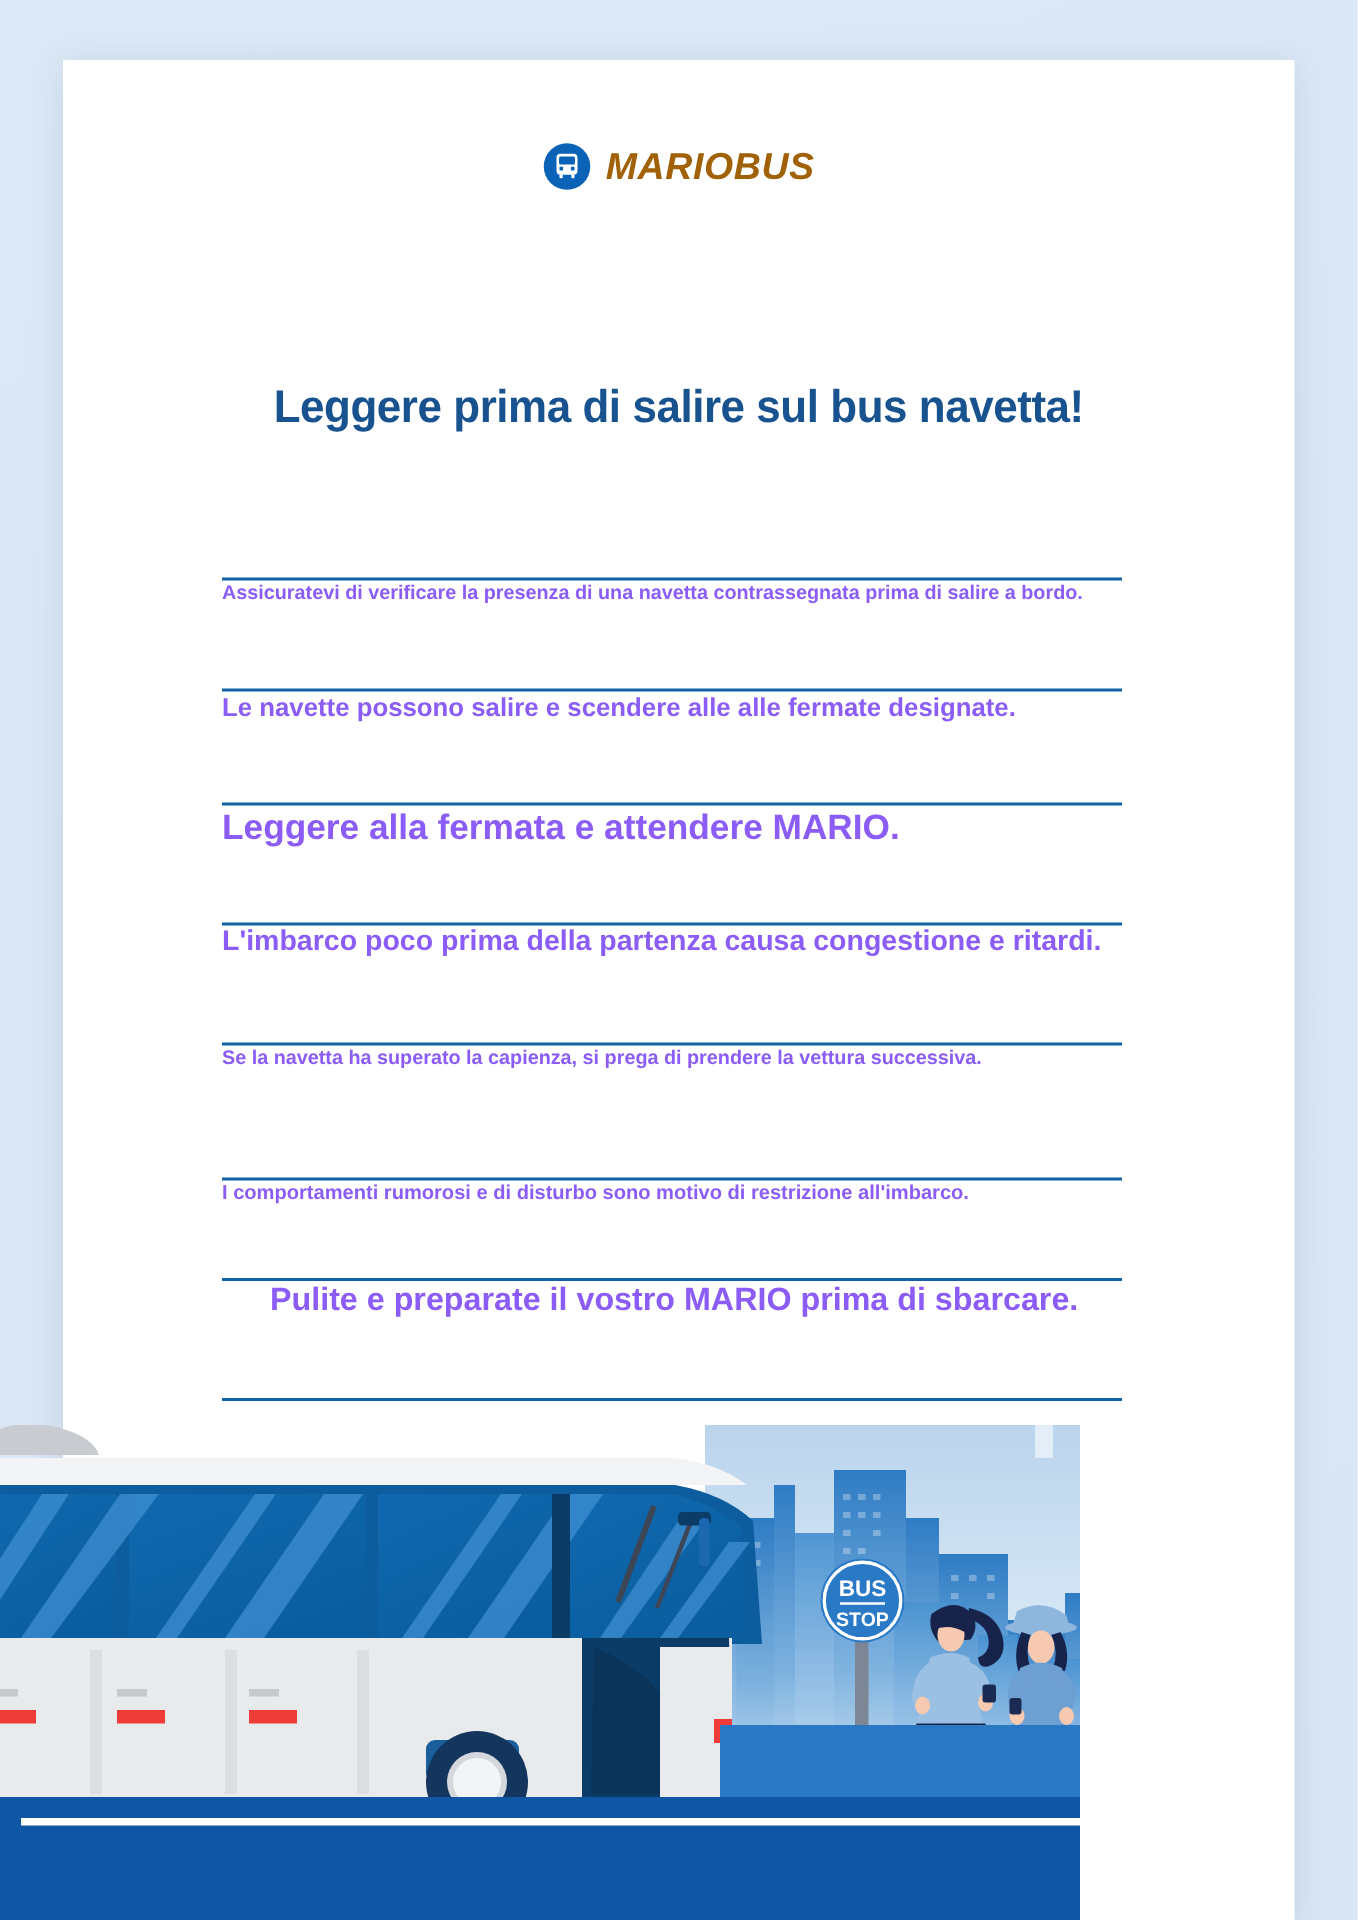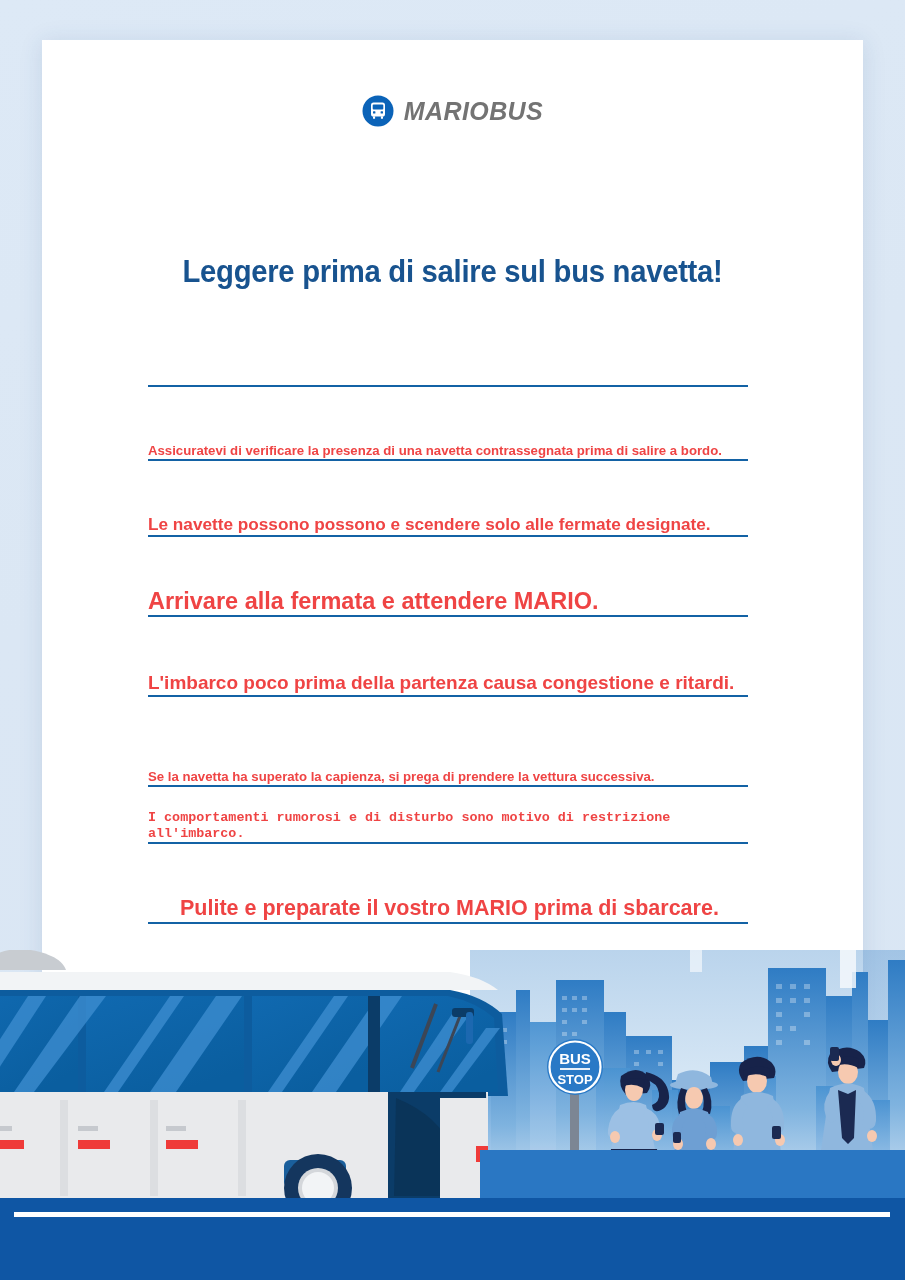--- a/index.html
+++ b/index.html
@@ -24,21 +24,21 @@
   }
 
   
   .logo-row {
     position: absolute; left: 0; top: 55px; width: 821px;
     display: flex; align-items: center; justify-content: center; gap: 10px;
   }
   .logo-mark { width: 32px; height: 32px; display: block; }
   .logo-word {
     font-size: 25px; font-weight: 700; font-style: italic;
-    letter-spacing: 0.4px; color: #737373;
+    letter-spacing: 0.4px; color: #a16207;
   }
 
   
   .title {
     position: absolute; left: 0; top: 214px; width: 821px;
     text-align: center;
     font-size: 30.5px; font-weight: 700;
     letter-spacing: -0.3px;
     color: #18538f;
     font-stretch: condensed;
@@ -47,37 +47,37 @@
 
   
   .rules {
     position: absolute; left: 106px; top: 345px;
     width: 600px;
   }
   .rule-line {
     height: 2px; background: #1362a5; width: 600px;
   }
   .rule-row {
-    display: flex; align-items: flex-end;
-    color: #ef4444;
+    display: flex; align-items: flex-start;
+    color: #8b5cf6;
     font-weight: 700;
   }
   .rule-row .rule-text { display: block; line-height: 1.2; }
   .sz-sm  { height: 72px; font-size: 13.2px; }
   .sz-md  { height: 74px; font-size: 17.2px; }
   .sz-lg  { height: 78px; font-size: 23.5px; }
   .sz-md2 { height: 78px; font-size: 19px; }
   .sz-sm2 { height: 88px; font-size: 13.2px; }
-  .sz-sm3 { height: 55px; font-size: 13.4px; font-family: Liberation Mono, monospace; }
+  .sz-sm3 { height: 65px; font-size: 13.4px; }
   .sz-lg2 { height: 78px; font-size: 21.5px; margin-left: 32px; }
 
   
   .illustration {
     position: absolute; left: 0; bottom: 0;
-    width: 905px; height: 330px;
+    width: 720px; height: 330px;
     overflow: hidden;
   }
   .illustration svg { display: block; }
 </style>
 </head>
 <body>
 
 <div class="sheet">
 
   <div class="logo-row">
@@ -100,26 +100,26 @@
   <div class="rules">
 
     <div class="rule-line"></div>
 
     <div class="rule-row sz-sm">
       <span class="rule-text">Assicuratevi di verificare la presenza di una navetta contrassegnata prima di salire a bordo.</span>
     </div>
     <div class="rule-line"></div>
 
     <div class="rule-row sz-md">
-      <span class="rule-text">Le navette possono possono e scendere solo alle fermate designate.</span>
+      <span class="rule-text">Le navette possono salire e scendere alle alle fermate designate.</span>
     </div>
     <div class="rule-line"></div>
 
     <div class="rule-row sz-lg">
-      <span class="rule-text">Arrivare alla fermata e attendere MARIO.</span>
+      <span class="rule-text">Leggere alla fermata e attendere MARIO.</span>
     </div>
     <div class="rule-line"></div>
 
     <div class="rule-row sz-md2">
       <span class="rule-text">L'imbarco poco prima della partenza causa congestione e ritardi.</span>
     </div>
     <div class="rule-line"></div>
 
     <div class="rule-row sz-sm2">
       <span class="rule-text">Se la navetta ha superato la capienza, si prega di prendere la vettura successiva.</span>

